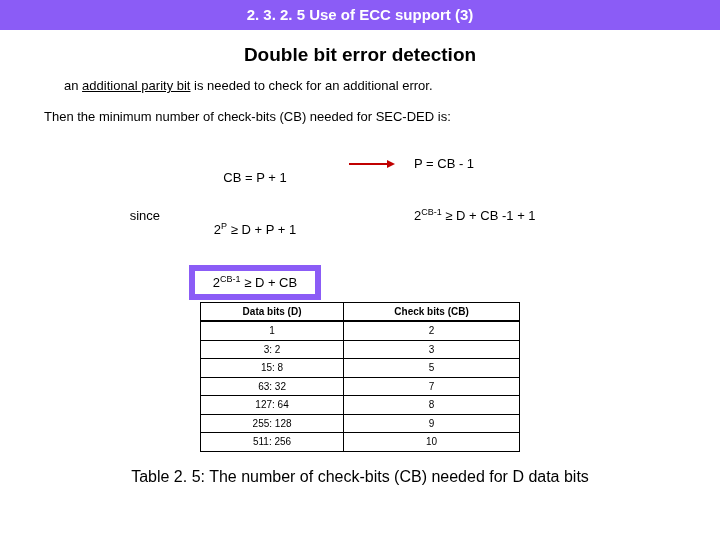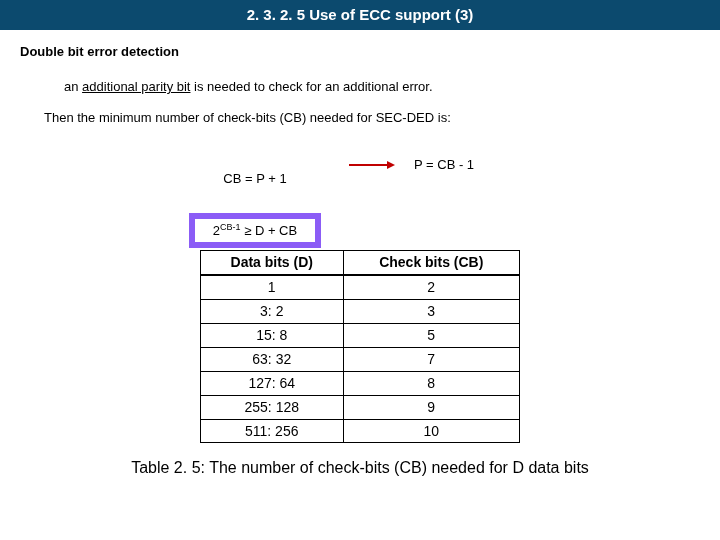--- a/index.html
+++ b/index.html
@@ -1,33 +1,34 @@
 <!DOCTYPE html>
 <html><head>
 <meta charset="utf-8">
 <style>
   * { box-sizing: border-box; margin: 0; padding: 0; }
   html, body { width: 720px; height: 540px; }
   body { font-family: Verdana, Geneva, sans-serif; background: #fff; color: #000; font-size: 13px; }
 
   .header {
-    background: #0c4a6e;
+    background: #8b5cf6;
     color: #fff;
     text-align: center;
     font-weight: bold;
     font-size: 15px;
     padding: 6px 16px 7px;
   }
 
   .content { padding: 14px 20px 0 20px; }
 
   .subhead {
     font-weight: bold;
-    font-size: 13px;
-    margin-bottom: 20px;
+    font-size: 19px;
+    margin-bottom: 12px;
+    text-align: center;
   }
 
   .para1 { margin: 0 0 16px 44px; font-size: 13px; }
   .para1 .ul { text-decoration: underline; }
 
   .para2 { margin: 0 0 18px 24px; font-size: 13px; }
 
   .eqrow {
     display: flex;
     align-items: center;
@@ -47,21 +48,21 @@
     border: 6px solid #8b5cf6;
     padding: 4px 18px;
     font-size: 13px;
   }
 
   .table-wrap { display: flex; justify-content: center; margin-top: 12px; }
   table { border-collapse: collapse; width: 320px; }
   th, td {
     border: 1px solid #000;
     text-align: center;
-    font-size: 14px;
+    font-size: 10px;
     padding: 2px 4px;
     line-height: 1.35;
   }
   th {
     font-weight: bold;
     border-bottom: 2px solid #000;
   }
 
   .caption {
     text-align: center;
@@ -90,20 +91,30 @@
     <span class="eq-left">CB = P + 1</span>
     <span class="eq-arrow">
       <svg class="arrow-svg" viewBox="0 0 46 10">
         <line x1="0" y1="5" x2="40" y2="5" stroke="#c00000" stroke-width="2"></line>
         <polygon points="46,5 38,1 38,9" fill="#c00000"></polygon>
       </svg>
     </span>
     <span class="eq-right">P = CB - 1</span>
   </div>
 
+  <div class="eqrow">
+    <span class="since">since</span>
+    <span class="eq-left">
+      <span>2</span><sup>P</sup><span> ≥ D + P + 1</span>
+    </span>
+    <span class="eq-arrow"></span>
+    <span class="eq-right">
+      <span>2</span><sup>CB-1</sup><span> ≥ D + CB -1 + 1</span>
+    </span>
+  </div>
 
   <div class="eqrow final">
     <span class="eq-left">
       <span class="eq-box">
         <span>2</span><sup>CB-1</sup><span> ≥ D + CB</span>
       </span>
     </span>
   </div>
 
   <div class="table-wrap">

